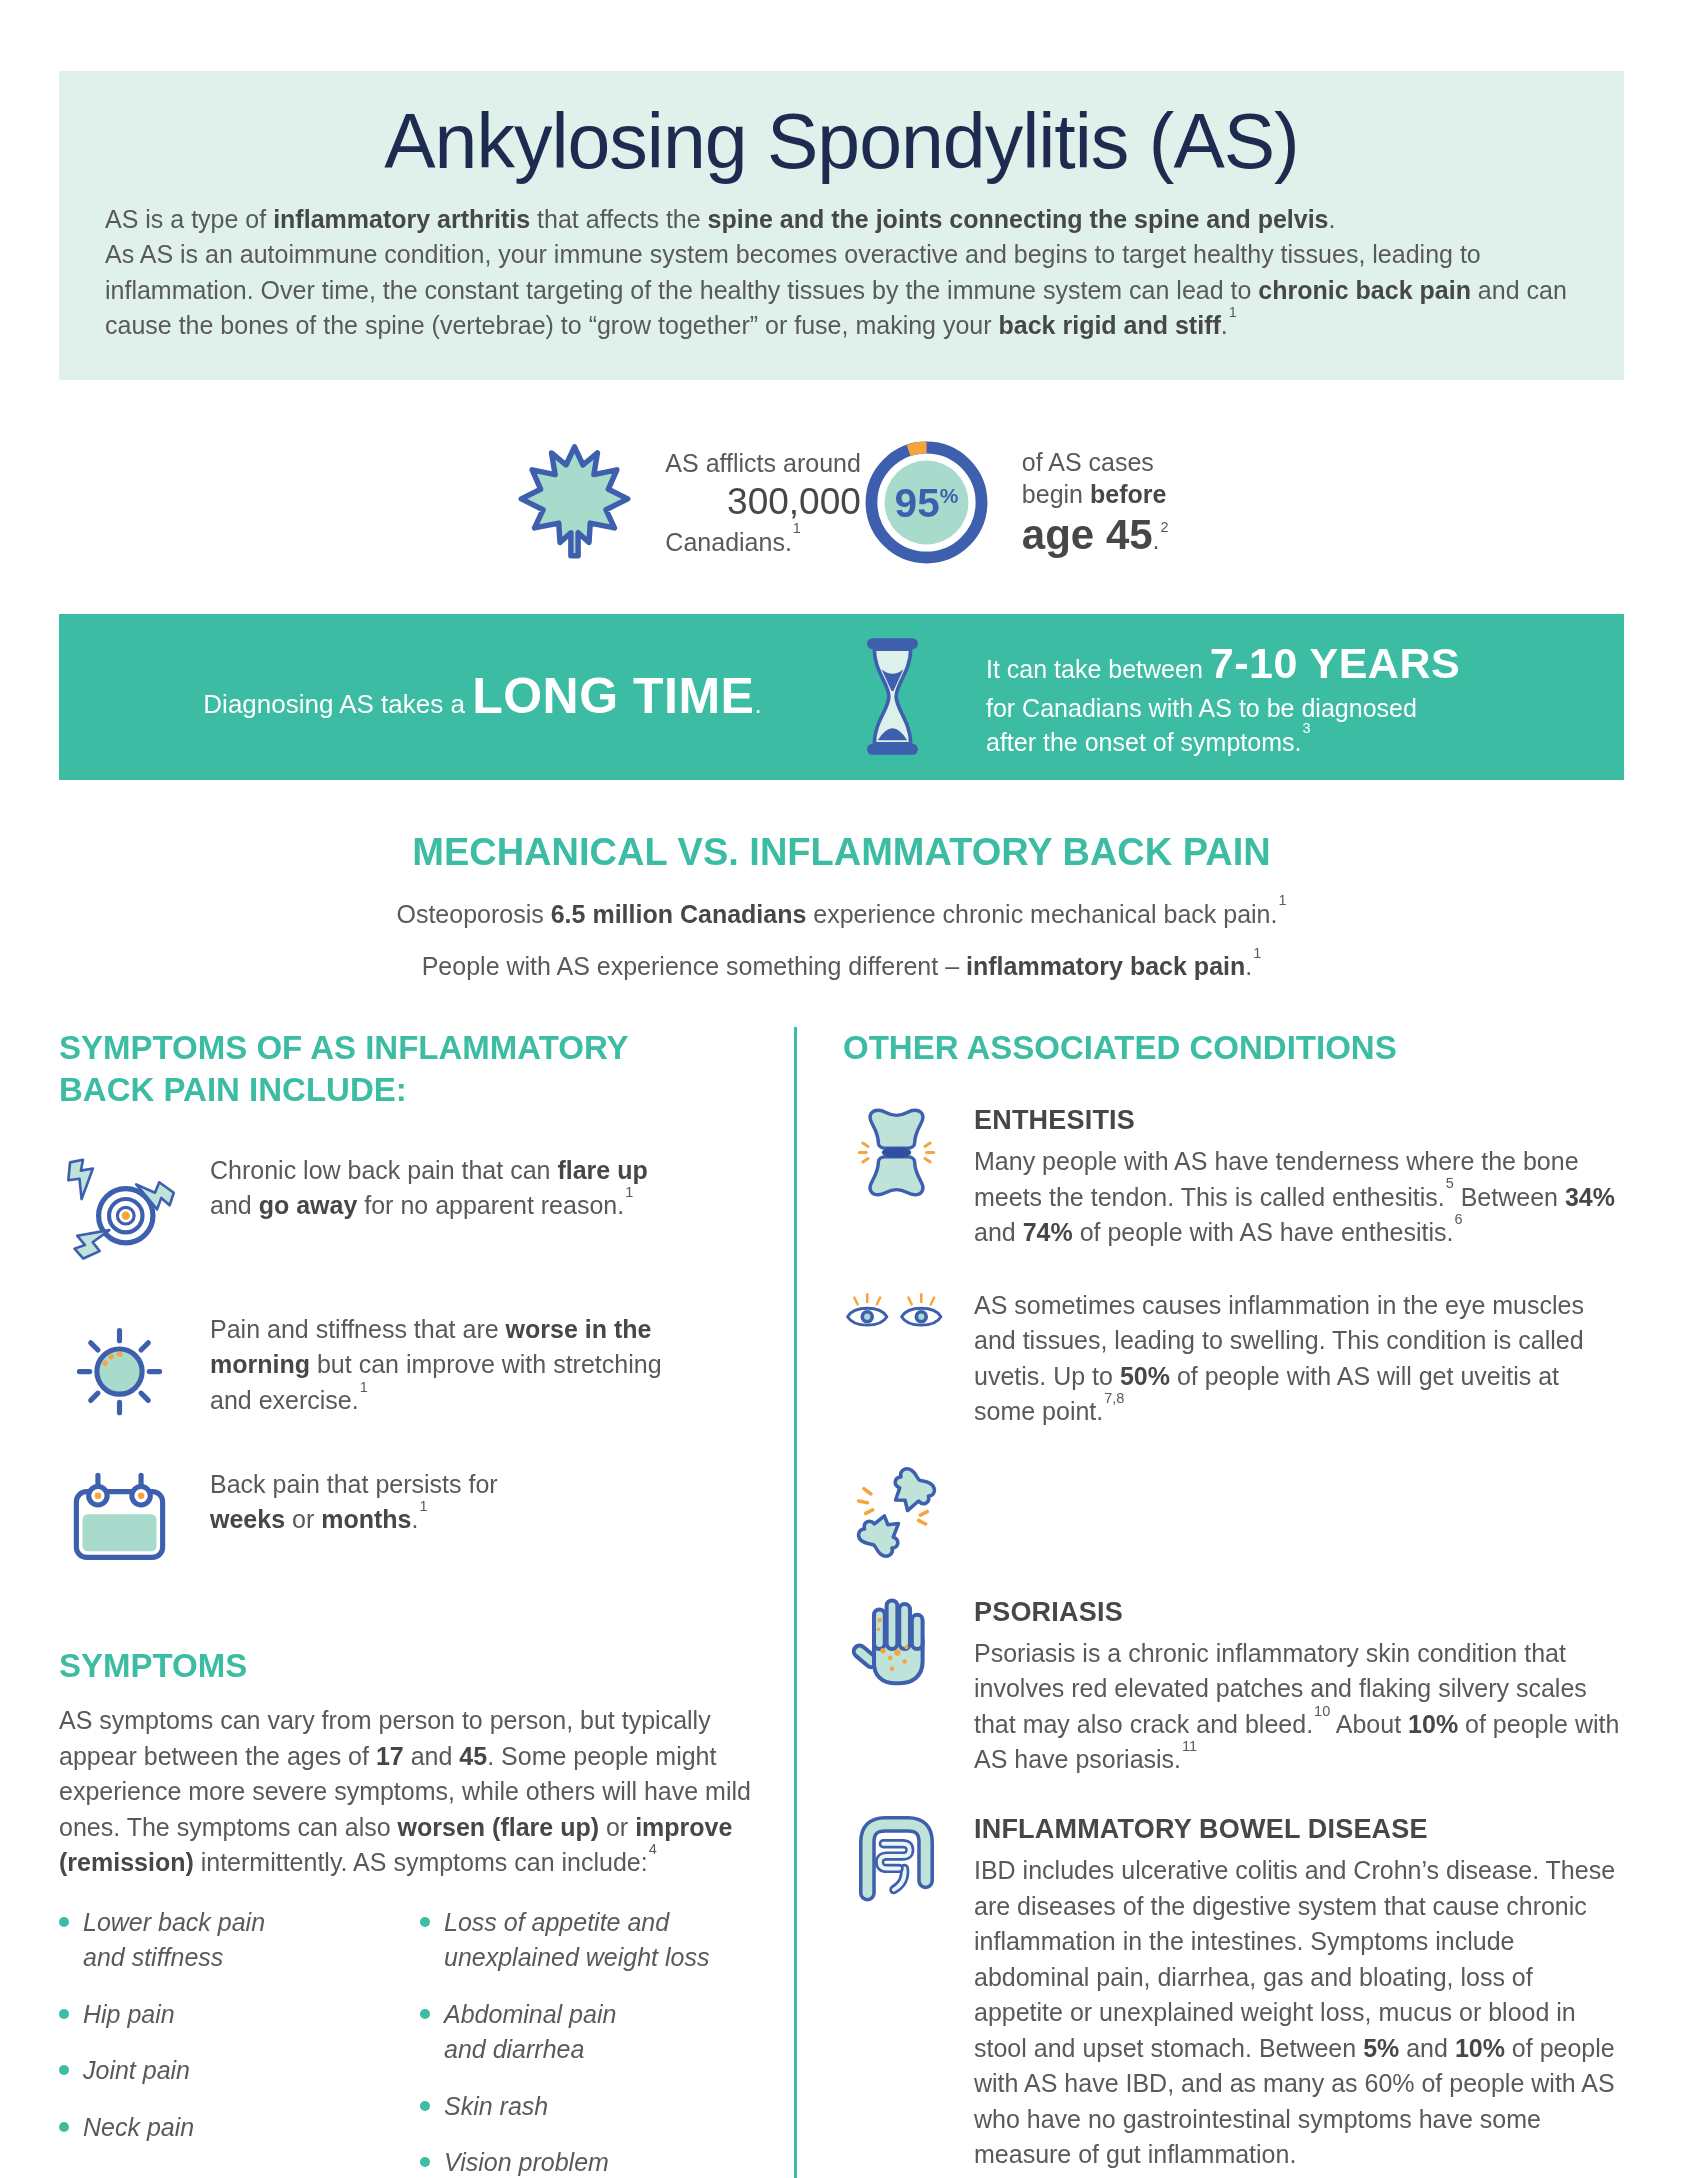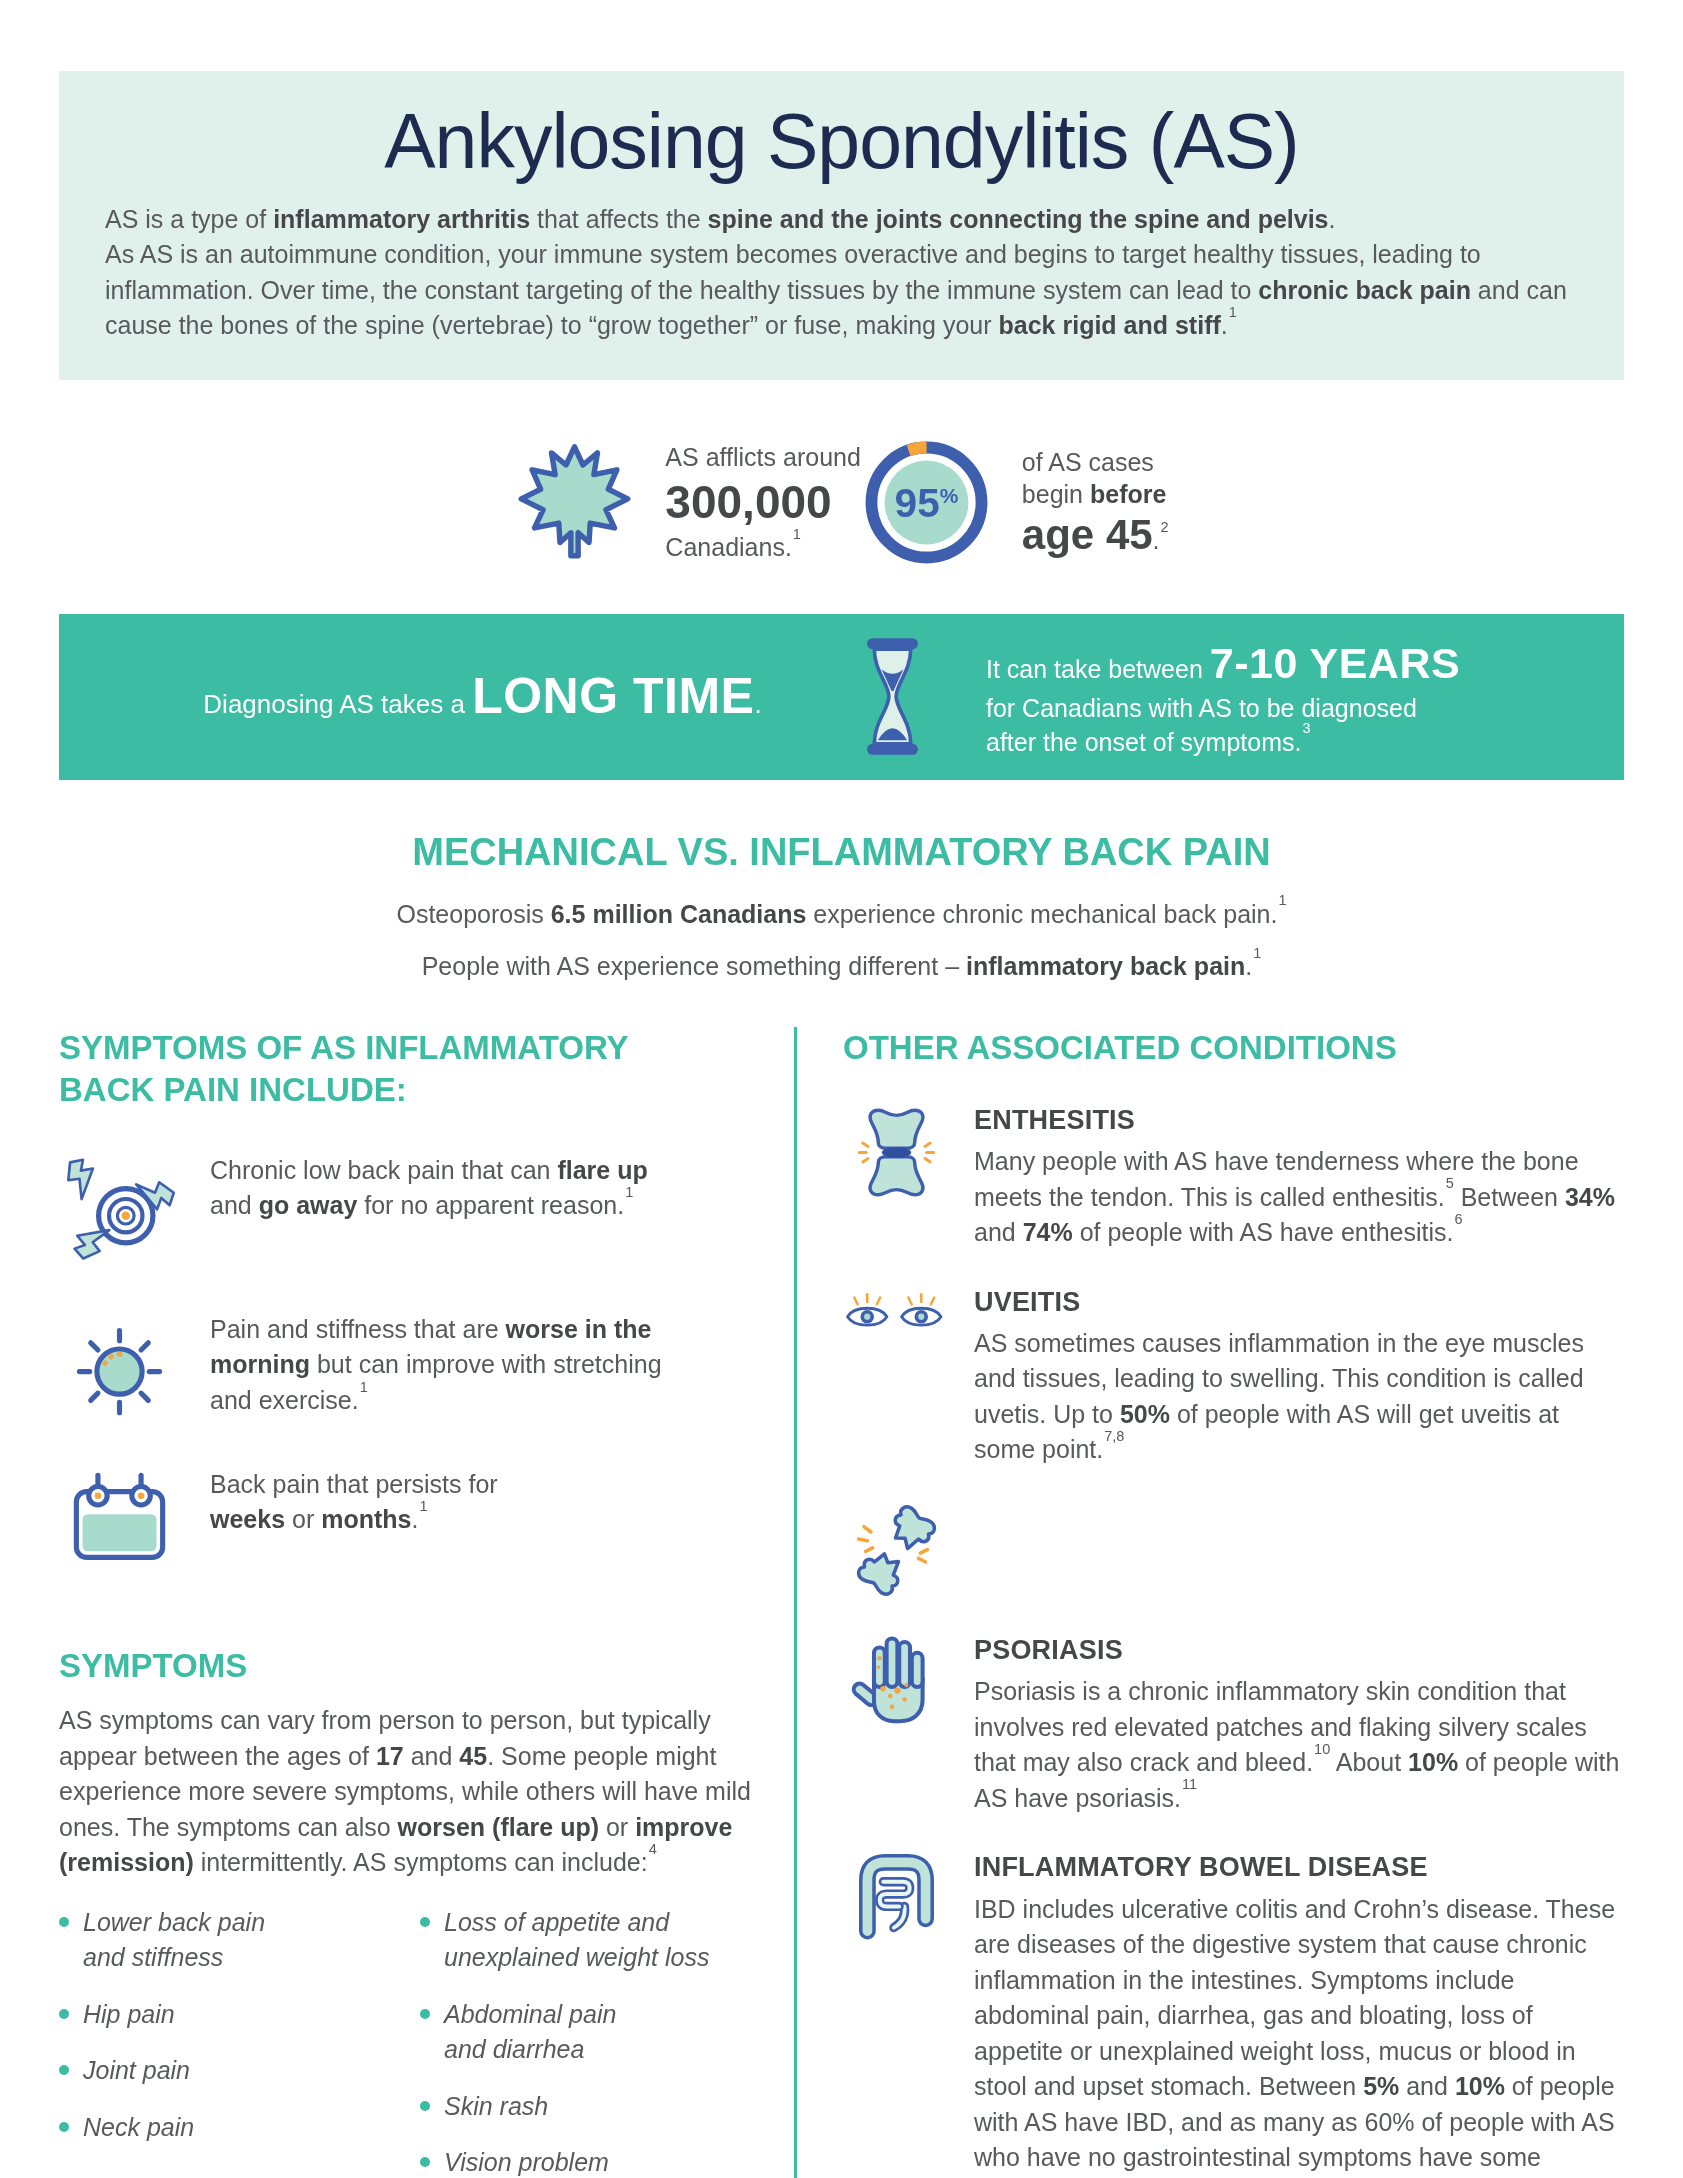--- a/index.html
+++ b/index.html
@@ -13,21 +13,21 @@
   .b{font-weight:bold;color:var(--dark);}
   sup{font-size:58%;line-height:0;position:relative;top:-0.55em;margin-left:1px;}
   
   .hero{margin:71px 59px 0;background:var(--mint);padding:26px 46px 36px;}
   .hero h1{font-size:77px;font-weight:400;color:var(--navy);text-align:center;letter-spacing:-1px;line-height:1.15;}
   .intro{margin-top:16px;color:var(--gray);}
   
   .stats{display:flex;justify-content:center;align-items:center;margin-top:26px;height:194px;}
   .stat{display:flex;align-items:center;gap:30px;}
   .stat-text .t-sm{font-size:25px;line-height:1.3;}
-  .stat-text .t-big{font-size:46px;font-weight:bold;color:var(--dark);line-height:1.25;}
+  .stat-text .t-big{font-size:37px;font-weight:normal;color:var(--dark);line-height:1.25;text-align:right;}
   .stat-text.age{line-height:1.3;}
   .stat-text.age .big{font-size:42px;line-height:1.15;}
   
   .banner{margin:14px 59px 0;background:var(--teal);height:166px;display:flex;align-items:center;color:#fff;padding:0 59px;}
   .banner .b{color:#fff;}
   .banner-left{flex:1;text-align:center;font-size:26px;}
   .banner-left .big{font-size:50px;letter-spacing:0.5px;}
   .banner-right{width:579px;margin-left:48px;font-size:25px;line-height:1.35;}
   .banner-right .big{font-size:43px;letter-spacing:0.5px;}
   .banner svg{flex:0 0 auto;}
@@ -257,21 +257,20 @@
                 <circle cx="35" cy="26" r="5.5" fill="#A9DBCD"></circle>
               <g stroke="#F5A53C" stroke-width="4.5" stroke-linecap="round">
                 <line x1="18" y1="4" x2="12" y2="-8"></line>
                   <line x1="35" y1="0" x2="35" y2="-14"></line>
                   <line x1="52" y1="4" x2="58" y2="-8"></line>
               </g>
             </g>
           </svg>
         </div>
         <div class="cond-text">
-          <h3>UVEITIS</h3>
           <p><span>AS sometimes causes inflammation in the eye muscles and tissues, leading to swelling. This condition is called uvetis. Up to </span><span class="b">50%</span><span> of people with AS will get uveitis at some point.</span><sup>7,8</sup></p>
         </div>
       </div>
 
       <div class="cond">
         <div class="icon-box">
           <svg width="97" height="97" viewBox="0 0 110 110">
             <g transform="rotate(35 55 55)" fill="#BFE3D9" stroke="#3D5FAD" stroke-width="4" stroke-linejoin="round">
               <path d="M42 6 C34 6 30 14 36 19 C30 24 34 32 42 30 L46 44 L55 38 L64 46 L68 30 C76 32 80 24 74 19 C80 14 76 6 68 6 C62 6 58 10 55 10 C52 10 48 6 42 6 Z"></path>
               <path d="M42 104 C34 104 30 96 36 91 C30 86 34 78 42 80 L46 66 L55 72 L64 64 L68 80 C76 78 80 86 74 91 C80 96 76 104 68 104 C62 104 58 100 55 100 C52 100 48 104 42 104 Z"></path>

